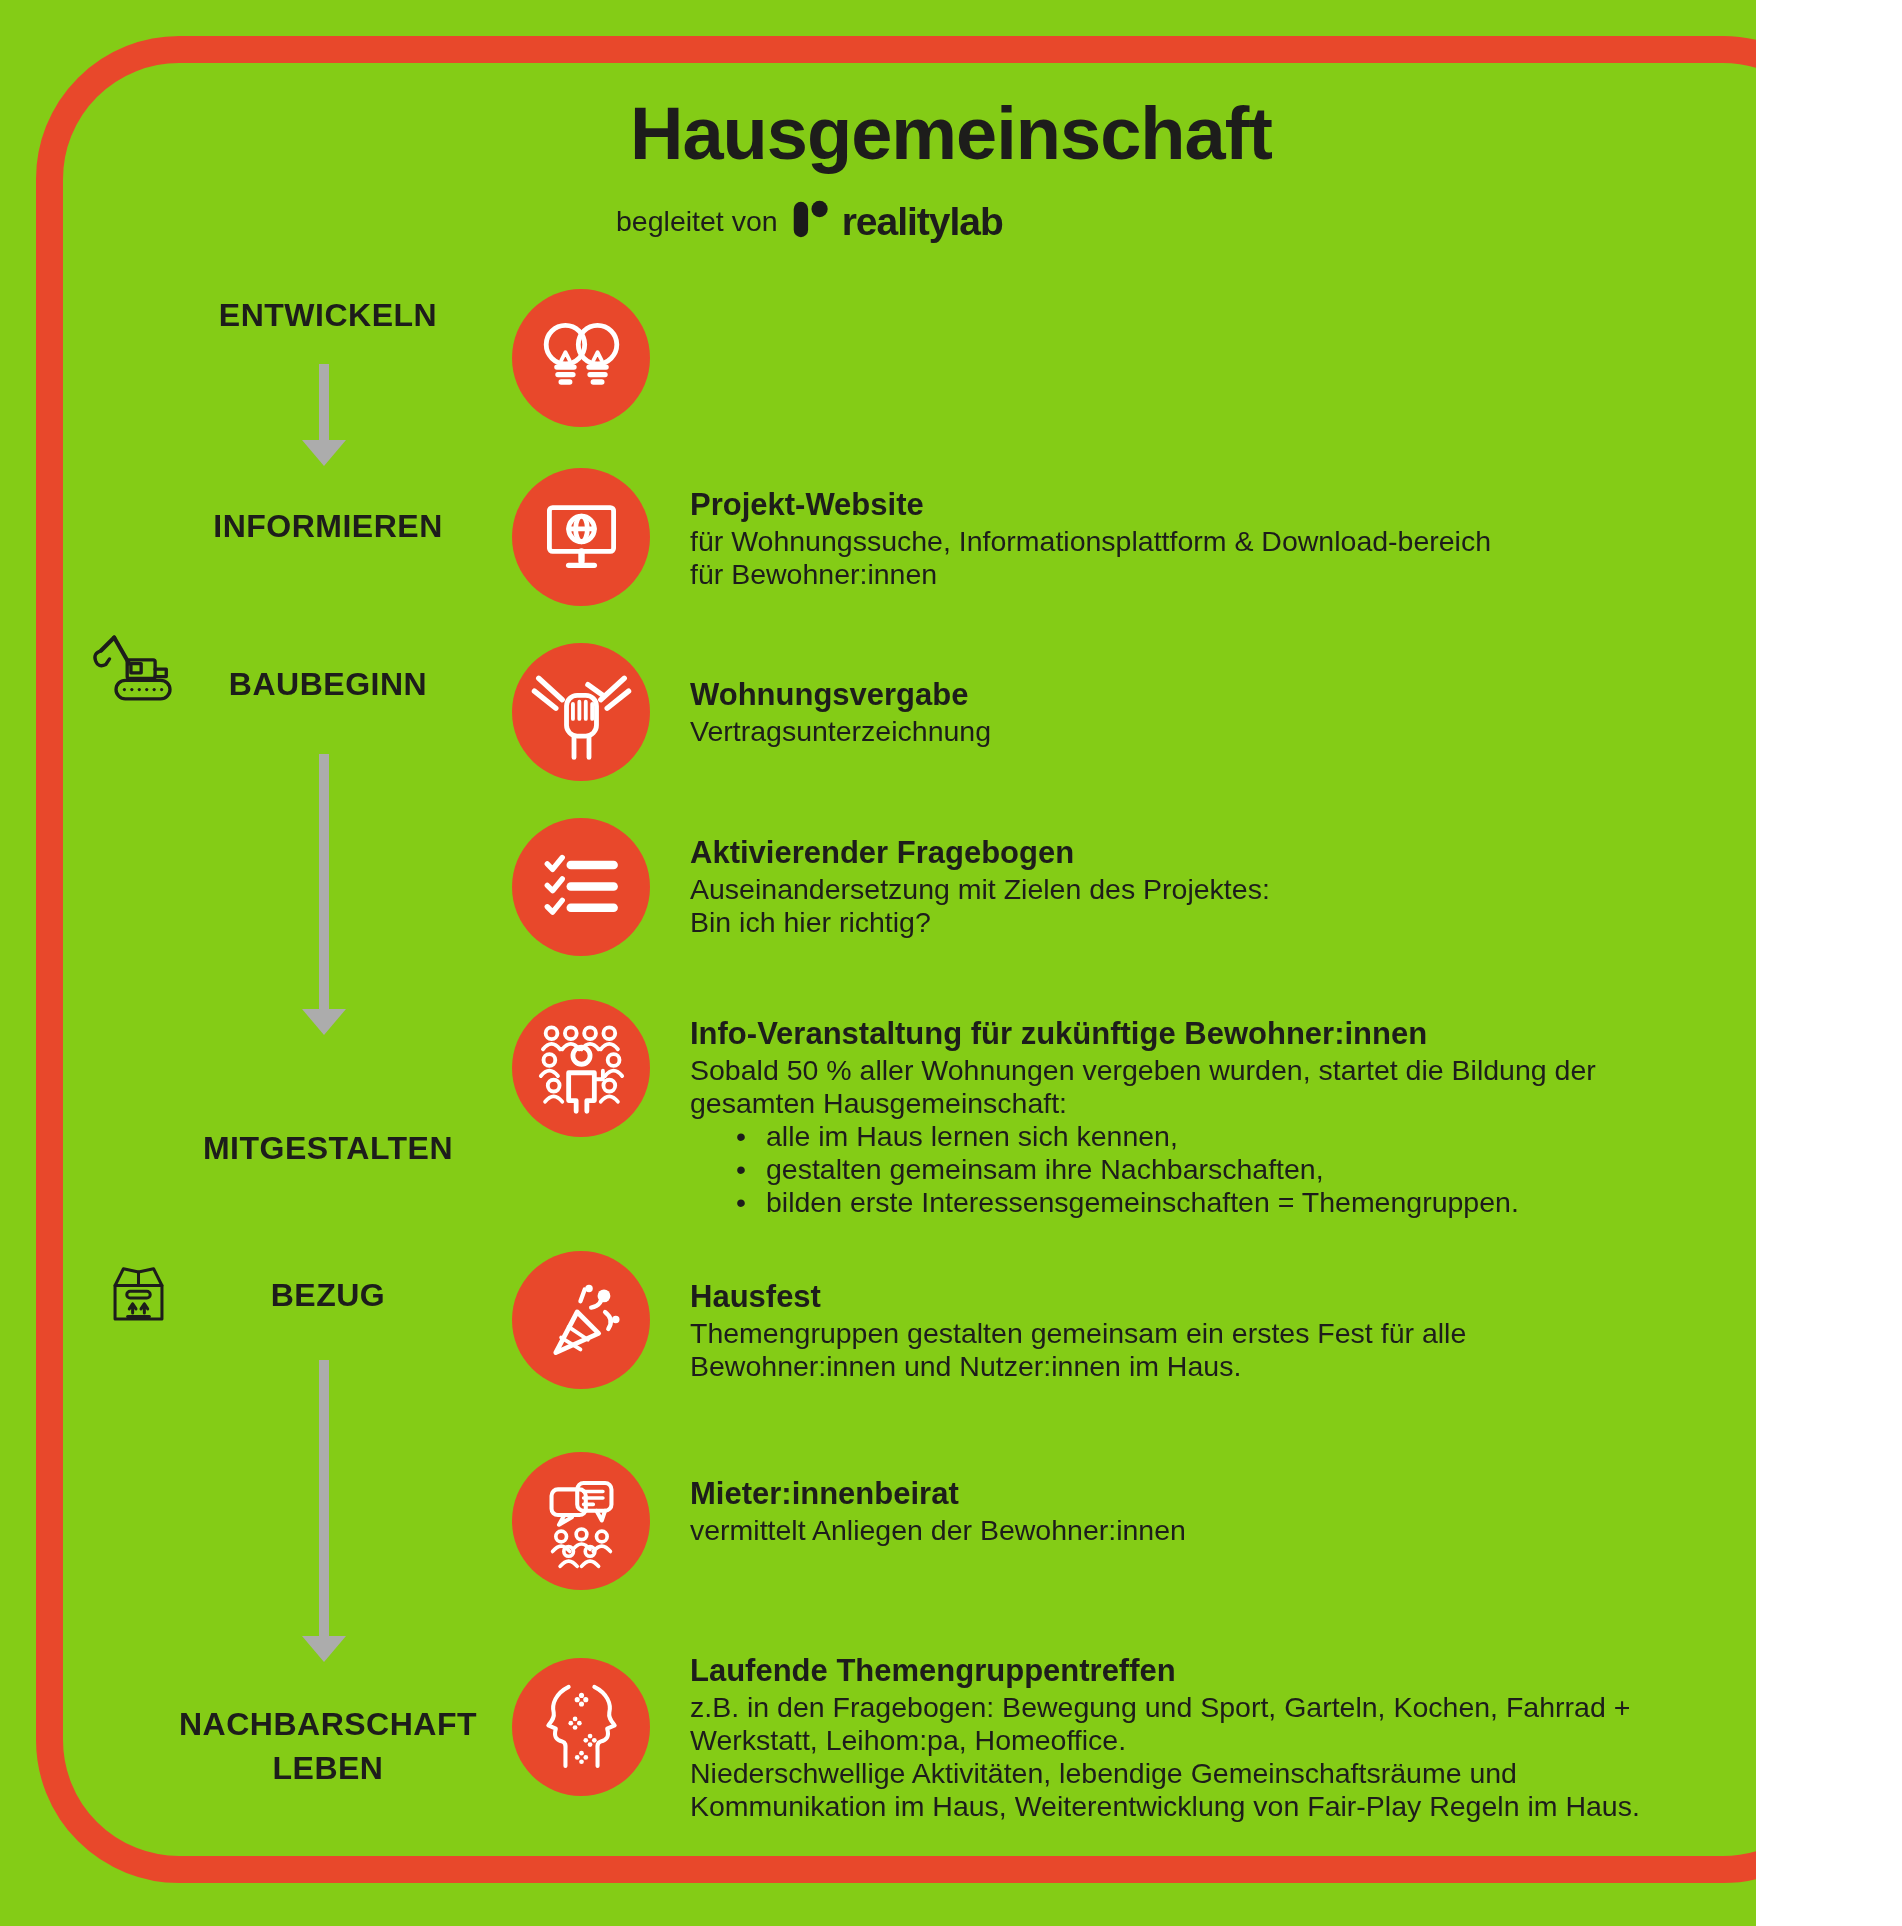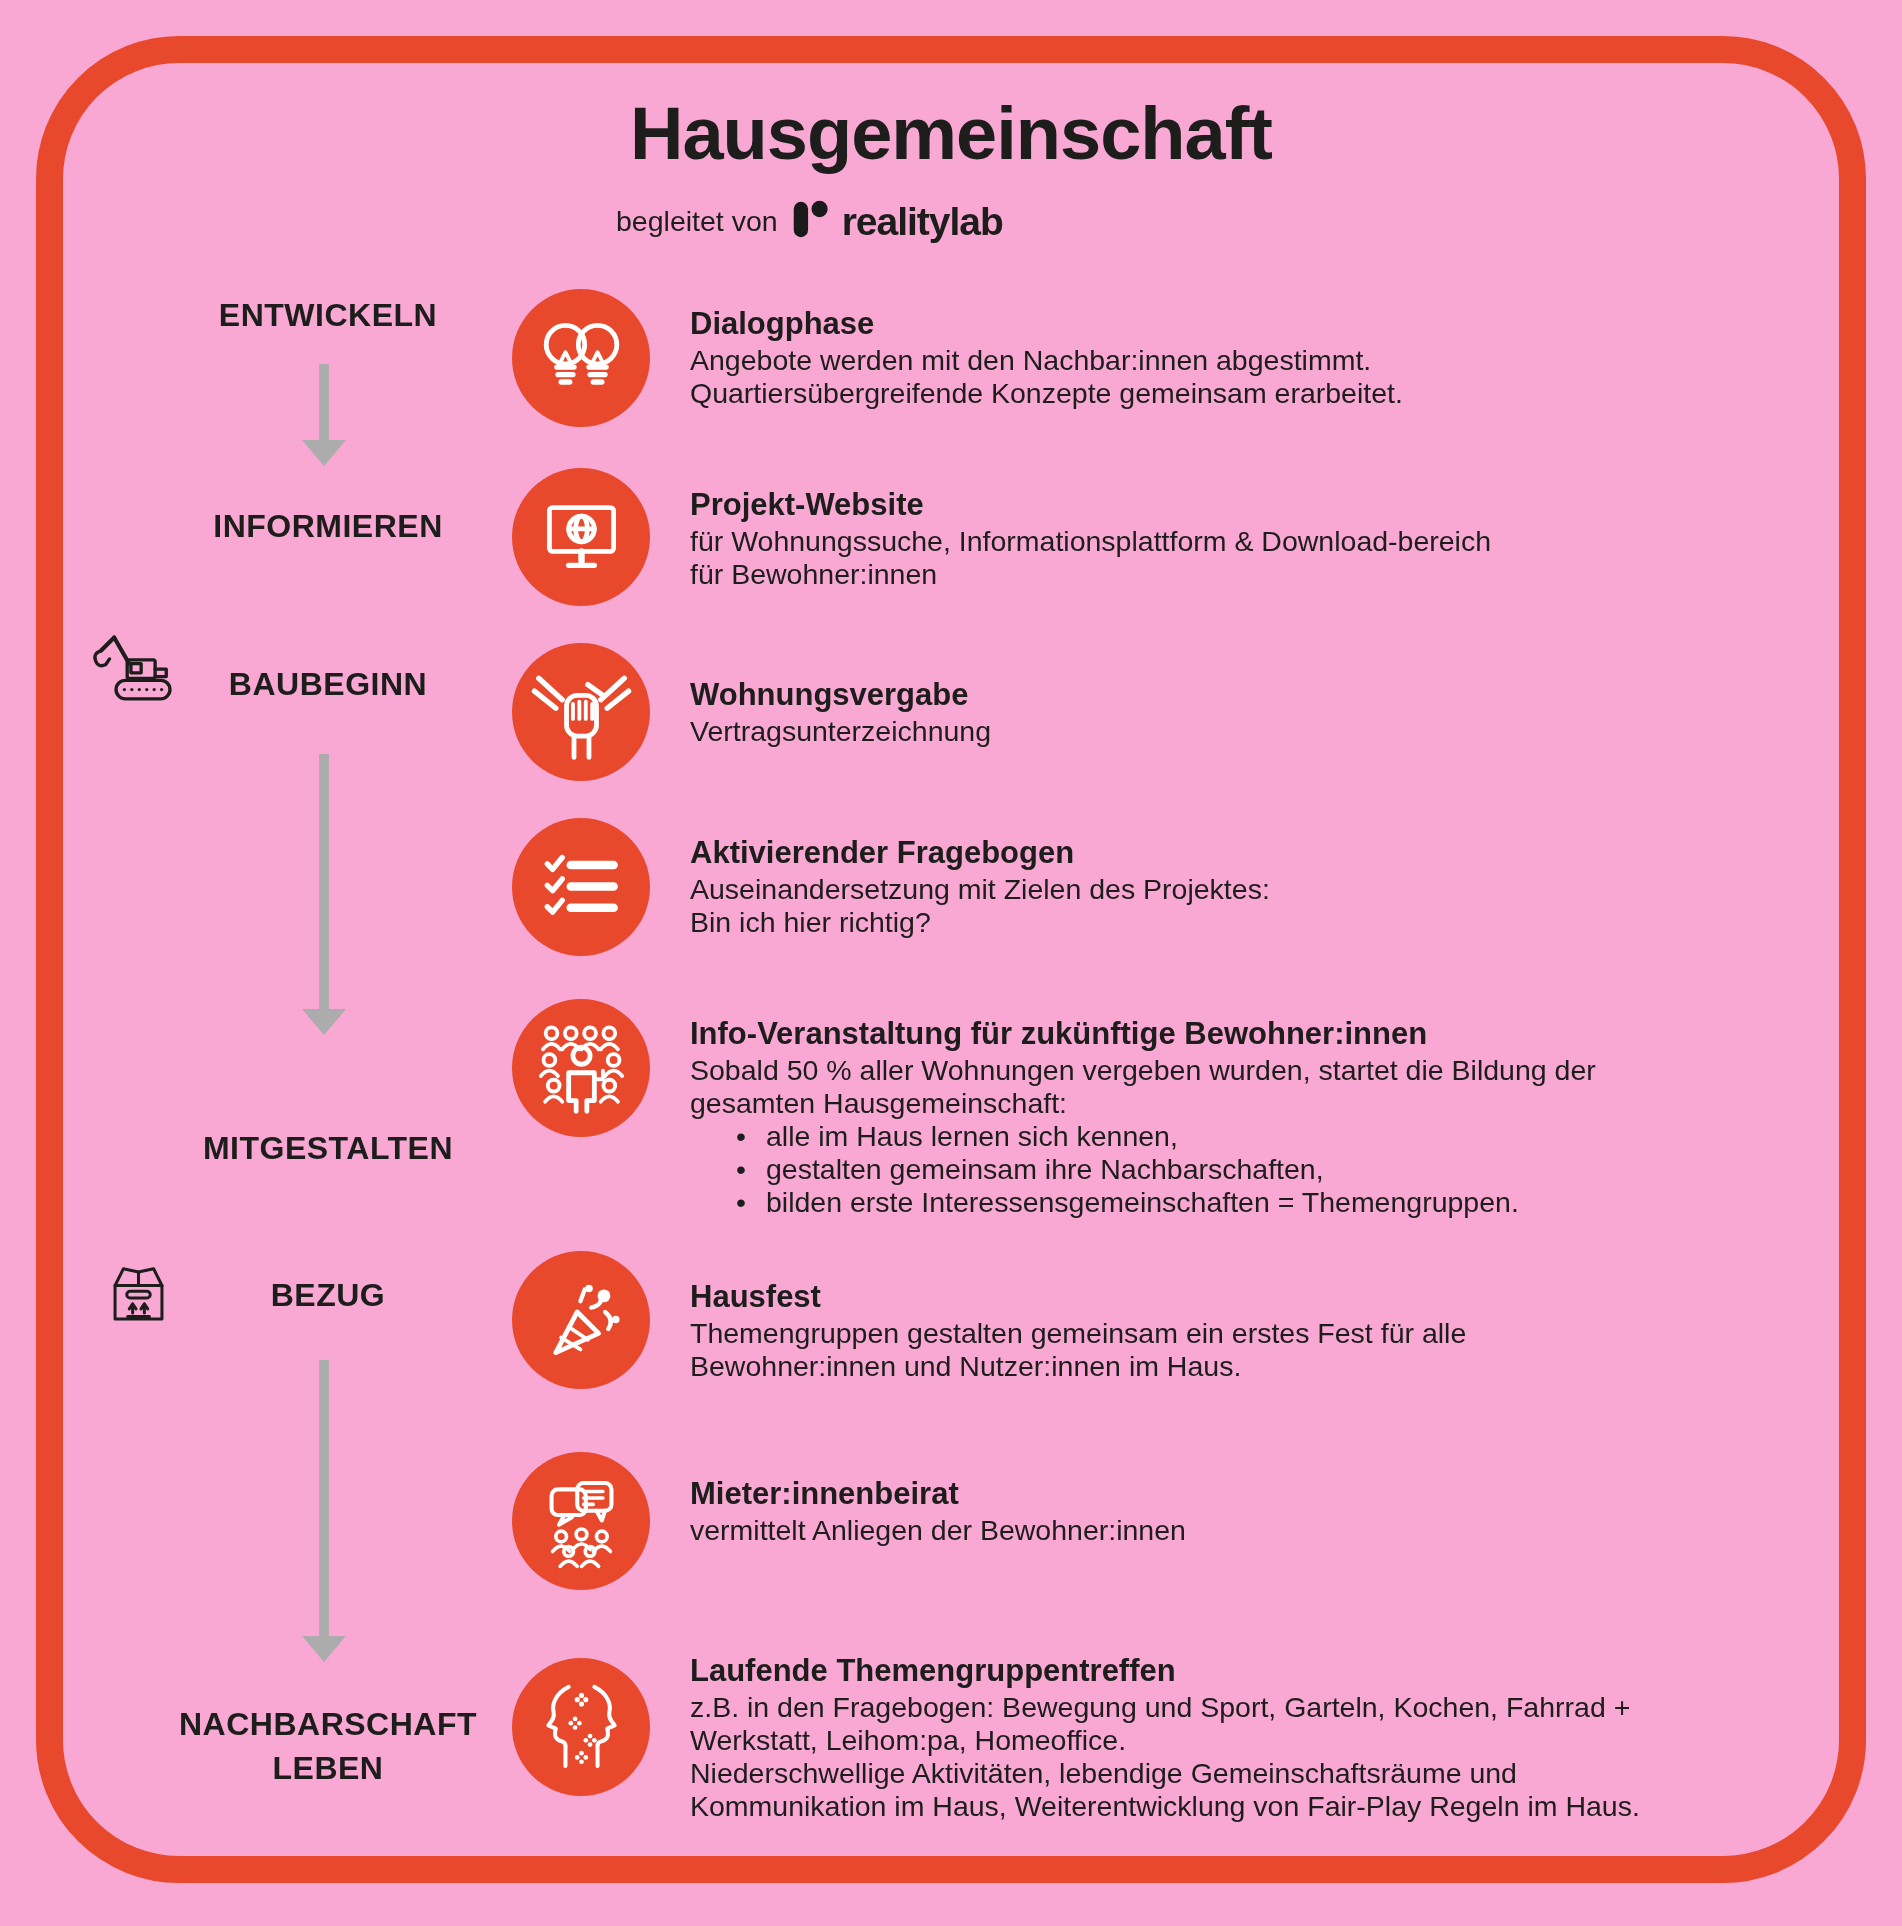--- a/index.html
+++ b/index.html
@@ -1,16 +1,16 @@
 <!DOCTYPE html>
 <html style="font-size:15px"><head>
 <meta charset="utf-8">
 <style>
   html,body{margin:0;padding:0;background:#ffffff;}
-  #canvas{position:relative;width:1902px;height:1927px;background:#f9a8d4;overflow:hidden;
+  #canvas{position:relative;width:1756px;height:1927px;background:#84cc16;overflow:hidden;
           font-family:"Liberation Sans","DejaVu Sans",sans-serif;color:#1d1d1b;}
   .frame{position:absolute;left:36px;top:36px;width:1830px;height:1847px;box-sizing:border-box;
          border:27px solid #e8482b;border-radius:143px;}
   .title{position:absolute;left:0;top:91px;width:1902px;text-align:center;
          font-size:74px;font-weight:bold;letter-spacing:-1px;}
   .subtitle{position:absolute;left:616px;top:196px;display:flex;align-items:center;gap:10px;}
   .subtitle .pre{font-size:28.5px;}
   .subtitle .brand{font-size:39px;font-weight:bold;letter-spacing:-1px;}
   .phase{position:absolute;left:133px;width:390px;text-align:center;
          font-size:32px;font-weight:bold;letter-spacing:0.5px;}
@@ -112,25 +112,20 @@
 
   <div class="circle" style="top:289px">
     <svg class="wicon" viewBox="0 0 100 100">
       <circle cx="35" cy="37" r="18"></circle>
       <circle cx="65" cy="37" r="18"></circle>
       <path d="M31,52 l4,-8 l4,8 M61,52 l4,-8 l4,8" stroke-width="3.5"></path>
       <path d="M27,58 h16 M28,65 h14 M31,72 h8" stroke-width="5"></path>
       <path d="M57,58 h16 M58,65 h14 M61,72 h8" stroke-width="5"></path>
     </svg>
   </div>
-  <div class="rowtext" style="top:306px">
-    <div class="rt">Dialogphase</div>
-    <div class="rl">Angebote werden mit den Nachbar:innen abgestimmt.</div>
-    <div class="rl">Quartiersübergreifende Konzepte gemeinsam erarbeitet.</div>
-  </div>
 
   <div class="circle" style="top:468px">
     <svg class="wicon" viewBox="0 0 100 100">
       <rect x="20" y="22" width="60" height="41" rx="3"></rect>
       <circle cx="50" cy="42" r="12"></circle>
       <ellipse cx="50" cy="42" rx="5.5" ry="12"></ellipse>
       <path d="M38,42 H62"></path>
       <path d="M50,63 v9" stroke-width="6"></path>
       <path d="M38,76 h24" stroke-width="5"></path>
     </svg>

